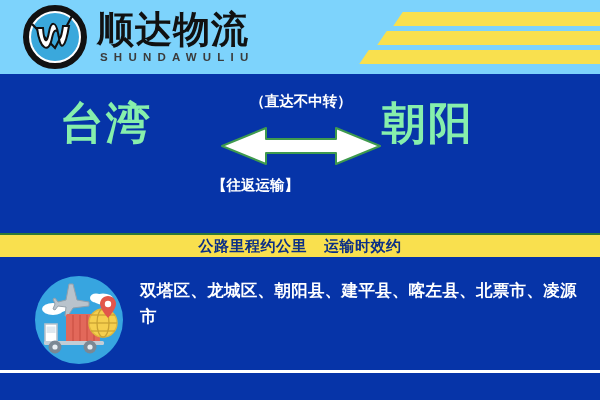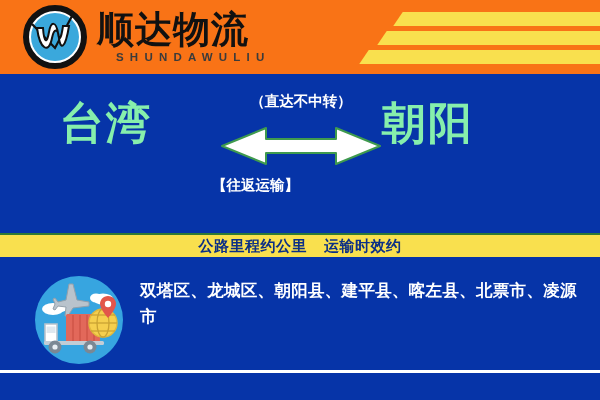--- a/index.html
+++ b/index.html
@@ -17,21 +17,21 @@
     height: 400px;
     overflow: hidden;
     background: #ffffff;
   }
 
   
   #header {
     position: absolute;
     left: 0; top: 0;
     width: 600px; height: 74px;
-    background: #f97316;
+    background: #7dd3fc;
     overflow: hidden;
   }
 
   #logo-block {
     position: absolute;
     left: 22px; top: 4px;
     display: flex;
     align-items: center;
   }
 
@@ -56,21 +56,21 @@
     letter-spacing: 1px;
     white-space: nowrap;
   }
   #logo-en {
     font-family: "Liberation Sans", sans-serif;
     font-size: 11.5px;
     font-weight: 700;
     color: #3b3b3b;
     letter-spacing: 6.2px;
     margin-top: 2px;
-    margin-left: 19px;
+    margin-left: 3px;
     white-space: nowrap;
   }
 
   
   .stripe {
     position: absolute;
     height: 14px;
     background: #f9e04e;
     transform: skewX(-34deg);
   }

